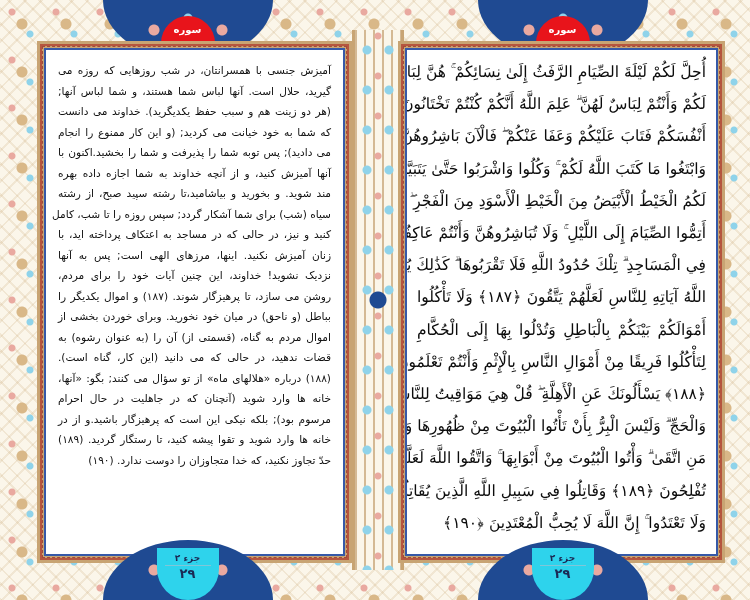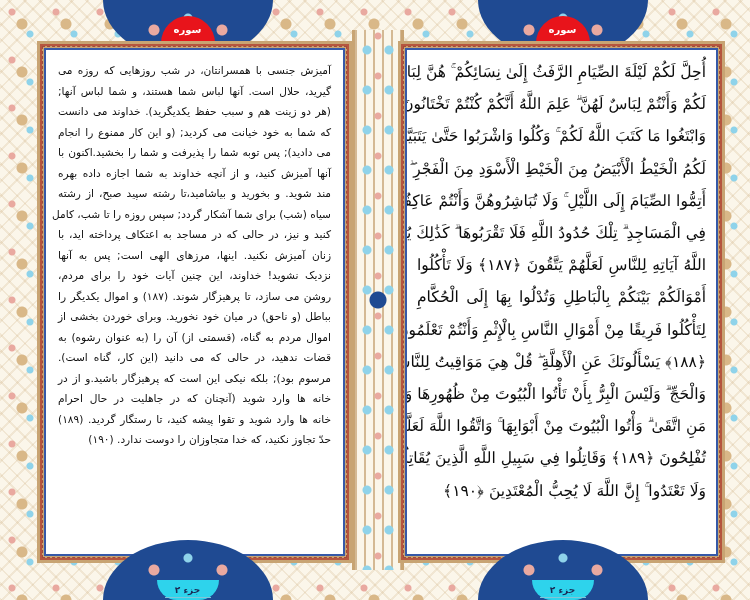--- a/index.html
+++ b/index.html
@@ -35,21 +35,21 @@
 
     .surah-badge {
       position: absolute; top: 16px; left: 50%; transform: translateX(-50%);
       width: 54px; height: 28px; background: #e8141b;
       border-radius: 27px 27px 0 0; color: #fff;
       font-size: 10px; font-weight: bold; text-align: center; line-height: 28px;
       direction: rtl;
     }
     .juz-badge {
       position: absolute; bottom: 0; left: 50%; transform: translateX(-50%);
-      width: 62px; height: 20px; background: #2ed3ec;
+      width: 62px; height: 52px; background: #2ed3ec;
       border-radius: 0 0 31px 31px; color: #1b2a55; text-align: center;
       font-size: 9px; font-weight: bold; direction: rtl;
     }
     .juz-badge .juz-line { display: block; padding-top: 4px; line-height: 12px; }
     .juz-badge .rule { display: block; height: 1px; background: #7fc6d8; margin: 1px 8px; }
     .juz-badge .page-no { display: block; line-height: 14px; font-size: 13px; }
 
     .frame {
       position: absolute;
       border: 3px solid #c8a473;
@@ -120,22 +120,23 @@
         <span class="line">آنها آمیزش کنید، و از آنچه خداوند به شما اجازه داده بهره</span>
         <span class="line">مند شوید. و بخورید و بیاشامید،تا رشته سپید صبح، از رشته</span>
         <span class="line">سیاه (شب) برای شما آشکار گردد; سپس روزه را تا شب، کامل</span>
         <span class="line">کنید و نیز، در حالی که در مساجد به اعتکاف پرداخته اید، با</span>
         <span class="line">زنان آمیزش نکنید. اینها، مرزهای الهی است; پس به آنها</span>
         <span class="line">نزدیک نشوید! خداوند، این چنین آیات خود را برای مردم،</span>
         <span class="line">روشن می سازد، تا پرهیزگار شوند. (۱۸۷) و اموال یکدیگر را</span>
         <span class="line">بباطل (و ناحق) در میان خود نخورید. وبرای خوردن بخشی از</span>
         <span class="line">اموال مردم به گناه، (قسمتی از) آن را (به عنوان رشوه) به</span>
         <span class="line">قضات ندهید، در حالی که می دانید (این کار، گناه است).</span>
+        <span class="line">(۱۸۸) درباره «هلالهای ماه» از تو سؤال می کنند; بگو: «آنها،</span>
+        <span class="line">خانه ها وارد شوید (آنچنان که در جاهلیت در حال احرام</span>
         <span class="line">مرسوم بود); بلکه نیکی این است که پرهیزگار باشید.و از در</span>
-        <span class="line">خانه ها وارد شوید (آنچنان که در جاهلیت در حال احرام</span>
         <span class="line">خانه ها وارد شوید و تقوا پیشه کنید، تا رستگار گردید. (۱۸۹)</span>
         <span class="line last">حدّ تجاوز نکنید، که خدا متجاوزان را دوست ندارد. (۱۹۰)</span>
       </div>
     </div>
   </div>
 
   <div class="medallion bottom"></div>
   <div class="juz-badge">
     <span class="juz-line">جزء ۲</span>
     <span class="rule"></span>
@@ -145,20 +146,21 @@
 
 <div class="page page-right">
   <div class="medallion top"></div>
   <div class="surah-badge">سوره البقرة</div>
 
   <div class="frame">
     <div class="text-box">
       <div class="arabic">
         <span class="line">أُحِلَّ لَكُمْ لَيْلَةَ الصِّيَامِ الرَّفَثُ إِلَىٰ نِسَائِكُمْ ۚ هُنَّ لِبَاسٌ</span>
         <span class="line">لَكُمْ وَأَنْتُمْ لِبَاسٌ لَهُنَّ ۗ عَلِمَ اللَّهُ أَنَّكُمْ كُنْتُمْ تَخْتَانُونَ</span>
+        <span class="line">أَنْفُسَكُمْ فَتَابَ عَلَيْكُمْ وَعَفَا عَنْكُمْ ۖ فَالْآنَ بَاشِرُوهُنَّ</span>
         <span class="line">وَابْتَغُوا مَا كَتَبَ اللَّهُ لَكُمْ ۚ وَكُلُوا وَاشْرَبُوا حَتَّىٰ يَتَبَيَّنَ</span>
         <span class="line">لَكُمُ الْخَيْطُ الْأَبْيَضُ مِنَ الْخَيْطِ الْأَسْوَدِ مِنَ الْفَجْرِ ۖ ثُمَّ</span>
         <span class="line">أَتِمُّوا الصِّيَامَ إِلَى اللَّيْلِ ۚ وَلَا تُبَاشِرُوهُنَّ وَأَنْتُمْ عَاكِفُونَ</span>
         <span class="line">فِي الْمَسَاجِدِ ۗ تِلْكَ حُدُودُ اللَّهِ فَلَا تَقْرَبُوهَا ۗ كَذَٰلِكَ يُبَيِّنُ</span>
         <span class="line">اللَّهُ آيَاتِهِ لِلنَّاسِ لَعَلَّهُمْ يَتَّقُونَ ﴿١٨٧﴾ وَلَا تَأْكُلُوا</span>
         <span class="line">أَمْوَالَكُمْ بَيْنَكُمْ بِالْبَاطِلِ وَتُدْلُوا بِهَا إِلَى الْحُكَّامِ</span>
         <span class="line">لِتَأْكُلُوا فَرِيقًا مِنْ أَمْوَالِ النَّاسِ بِالْإِثْمِ وَأَنْتُمْ تَعْلَمُونَ</span>
         <span class="line">﴿١٨٨﴾ يَسْأَلُونَكَ عَنِ الْأَهِلَّةِ ۖ قُلْ هِيَ مَوَاقِيتُ لِلنَّاسِ</span>
         <span class="line">وَالْحَجِّ ۗ وَلَيْسَ الْبِرُّ بِأَنْ تَأْتُوا الْبُيُوتَ مِنْ ظُهُورِهَا وَلَٰكِنَّ الْبِرَّ</span>
         <span class="line">مَنِ اتَّقَىٰ ۗ وَأْتُوا الْبُيُوتَ مِنْ أَبْوَابِهَا ۚ وَاتَّقُوا اللَّهَ لَعَلَّكُمْ</span>

